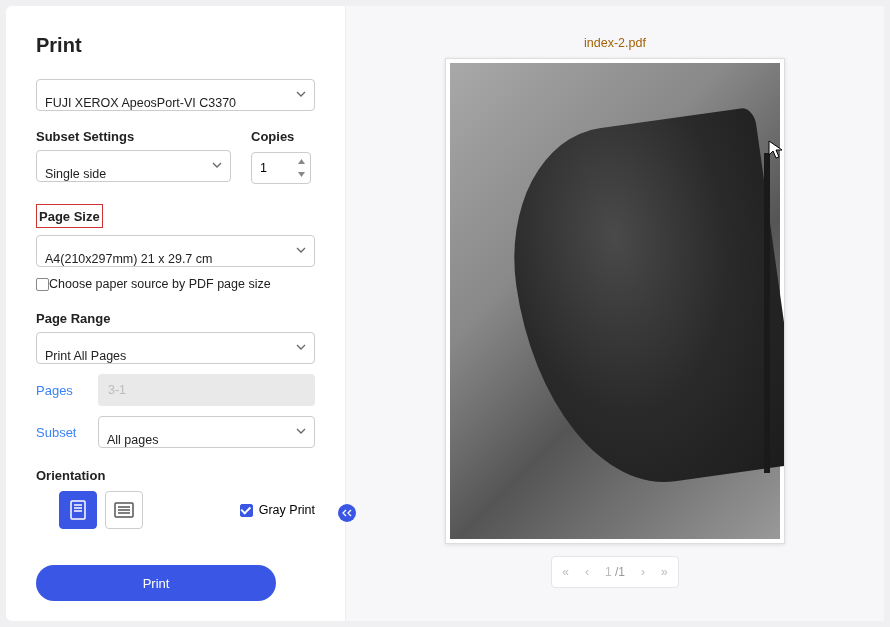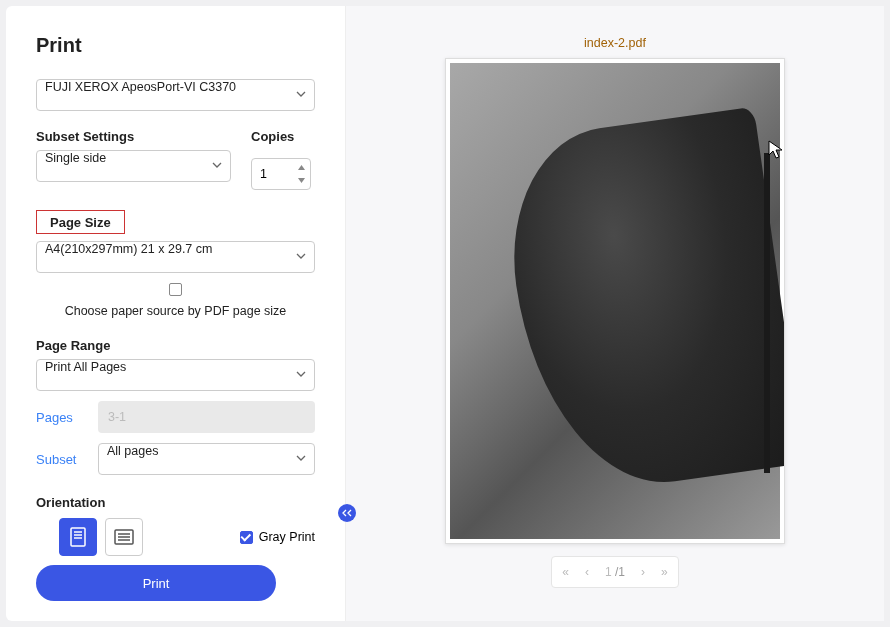--- a/index.html
+++ b/index.html
@@ -5,33 +5,33 @@
 * { box-sizing: border-box; margin: 0; padding: 0; font-family: -apple-system, BlinkMacSystemFont, "Segoe UI", Arial, sans-serif; }
 body { background: #f0f0f2; width: 890px; height: 627px; overflow: hidden; position: relative; }
 .dialog { background: #fff; width: 878px; height: 615px; margin: 6px; border-radius: 6px; position: relative; display: flex; }
 .close-btn { position: absolute; top: 8px; right: 10px; width: 20px; height: 20px; cursor: pointer; display: flex; align-items: center; justify-content: center; }
 .close-btn svg { width: 14px; height: 14px; }
 .sidebar { width: 340px; padding: 28px 30px 20px 30px; border-right: 1px solid #eee; display: flex; flex-direction: column; }
 .title { font-size: 20px; font-weight: 700; color: #222; margin-bottom: 22px; }
 .label-row { display: flex; align-items: center; gap: 8px; margin-bottom: 6px; }
 .label { font-size: 13px; font-weight: 600; color: #222; }
 .gear { width: 14px; height: 14px; }
-.select { width: 100%; height: 32px; border: 1px solid #ccc; border-radius: 4px; padding: 0 28px 0 8px; font-size: 12.5px; color: #222; background: #fff; position: relative; display: flex; align-items: flex-start; cursor: pointer; }
+.select { width: 100%; height: 32px; border: 1px solid #ccc; border-radius: 4px; padding: 0 28px 0 8px; font-size: 12.5px; color: #222; background: #fff; position: relative; display: flex; align-items: flex-end; cursor: pointer; }
 .select .chevron { position: absolute; right: 8px; top: 50%; transform: translateY(-50%); }
 .chevron svg { width: 10px; height: 10px; }
 .row2 { display: flex; gap: 20px; margin-top: 18px; }
 .col { flex: 1; }
 .col-sm { width: 64px; }
 .copies-input { width: 60px; height: 32px; border: 1px solid #ccc; border-radius: 4px; padding: 0 18px 0 8px; font-size: 12.5px; display: flex; align-items: center; position: relative; }
 .spinner { position: absolute; right: 2px; top: 2px; bottom: 2px; width: 14px; display: flex; flex-direction: column; }
 .spinner div { flex: 1; display: flex; align-items: center; justify-content: center; cursor: pointer; }
 .spinner svg { width: 7px; height: 5px; }
 .section { margin-top: 20px; }
-.page-size-label { border: 1.5px solid #c33; padding: 2px 13px; display: inline-block; margin-bottom: 7px; }
-.checkbox-row { display: flex; align-items: center; gap: 8px; margin-top: 10px; font-size: 12.5px; color: #222; flex-direction: column; }
+.page-size-label { border: 1.5px solid #c33; padding: 2px 2px; display: inline-block; margin-bottom: 7px; }
+.checkbox-row { display: flex; align-items: center; margin-top: 10px; font-size: 12.5px; color: #222; }
 .checkbox { width: 13px; height: 13px; border: 1px solid #888; border-radius: 2px; background: #fff; cursor: pointer; }
 .checkbox.checked { background: #3a56e4; border-color: #3a56e4; display: flex; align-items: center; justify-content: center; }
 .checkbox.checked::after { content: ""; width: 7px; height: 4px; border-left: 2px solid #fff; border-bottom: 2px solid #fff; transform: rotate(-45deg) translate(0,-1px); }
 .inline-row { display: flex; align-items: center; gap: 12px; margin-top: 10px; }
 .inline-label { font-size: 13px; color: #3b82f6; width: 50px; }
 .disabled-input { flex: 1; height: 32px; background: #e9e9e9; border-radius: 4px; padding: 0 10px; display: flex; align-items: center; font-size: 12.5px; color: #bbb; }
 .orient-row { display: flex; gap: 8px; margin-top: 8px; align-items: center; margin-left: 23px; }
 .orient-btn { width: 38px; height: 38px; border: 1px solid #ccc; border-radius: 4px; background: #fff; display: flex; align-items: center; justify-content: center; cursor: pointer; }
 .orient-btn.active { background: #3a56e4; border-color: #3a56e4; }
 .orient-btn svg rect { fill: none; stroke: #555; stroke-width: 1.5; }
@@ -82,21 +82,21 @@
       <div class="col">
         <div class="label" style="margin-bottom:6px">Subset Settings</div>
         <div class="select">
           <span>Single side</span>
           <span class="chevron"><svg viewBox="0 0 10 10">
                 <path d="M1 3l4 4 4-4" fill="none" stroke="#666" stroke-width="1.3"></path>
               </svg></span>
         </div>
       </div>
       <div class="col-sm">
-        <div class="label" style="margin-bottom:14px">Copies</div>
+        <div class="label" style="margin-bottom:8px">Copies</div>
         <div class="copies-input">
           <span>1</span>
           <div class="spinner">
             <div>
                 <svg viewBox="0 0 7 5">
                   <path d="M0 5l3.5-5L7 5z" fill="#888"></path>
                 </svg>
               </div>
             <div>
                 <svg viewBox="0 0 7 5">

